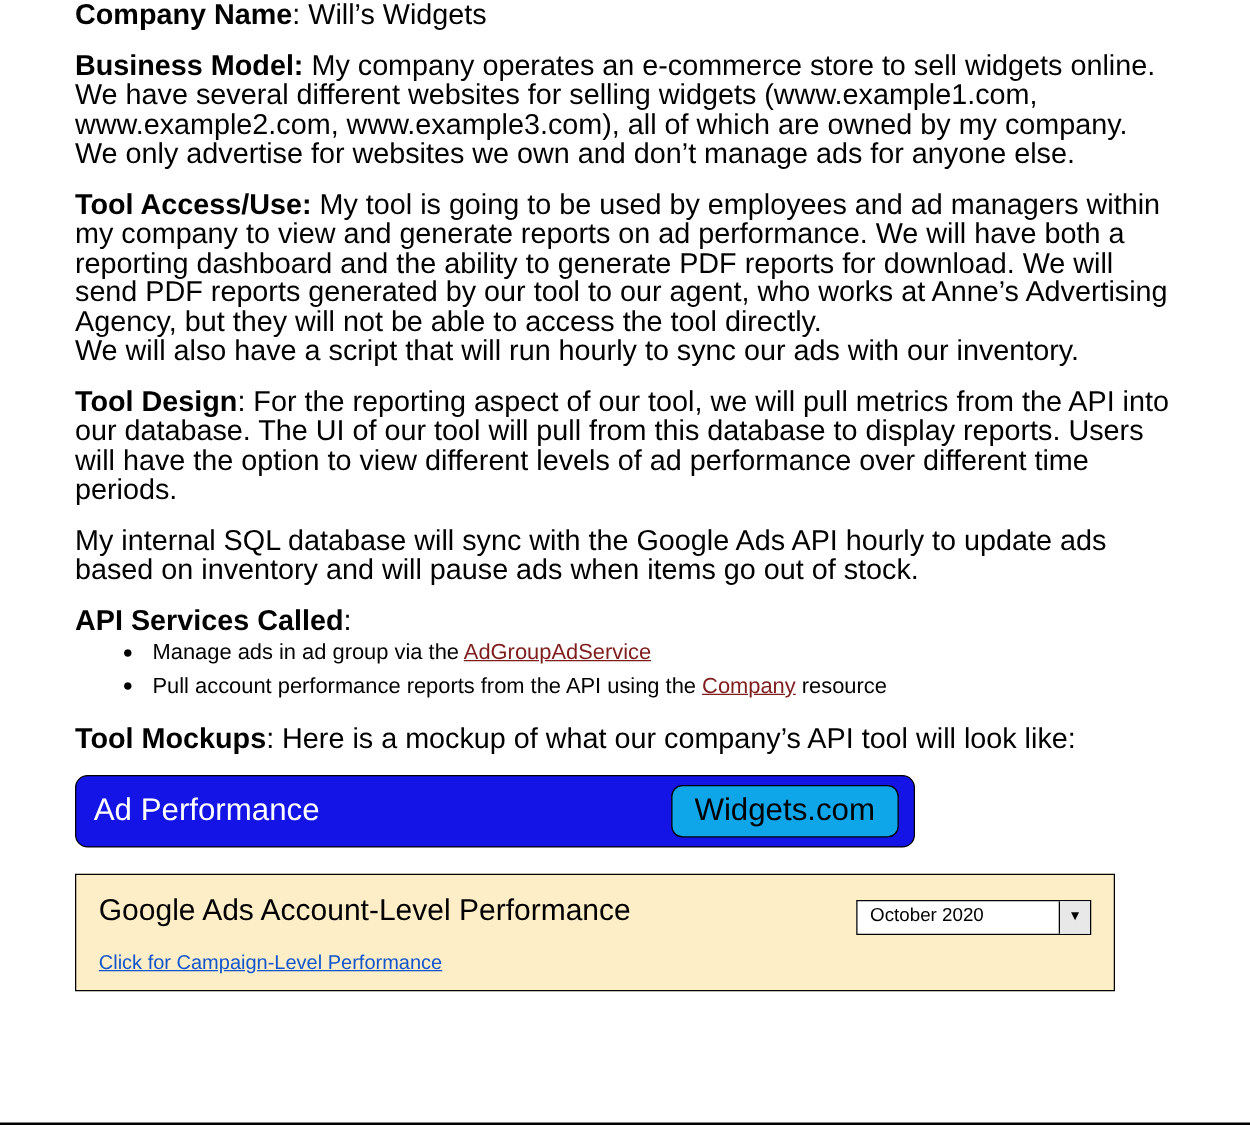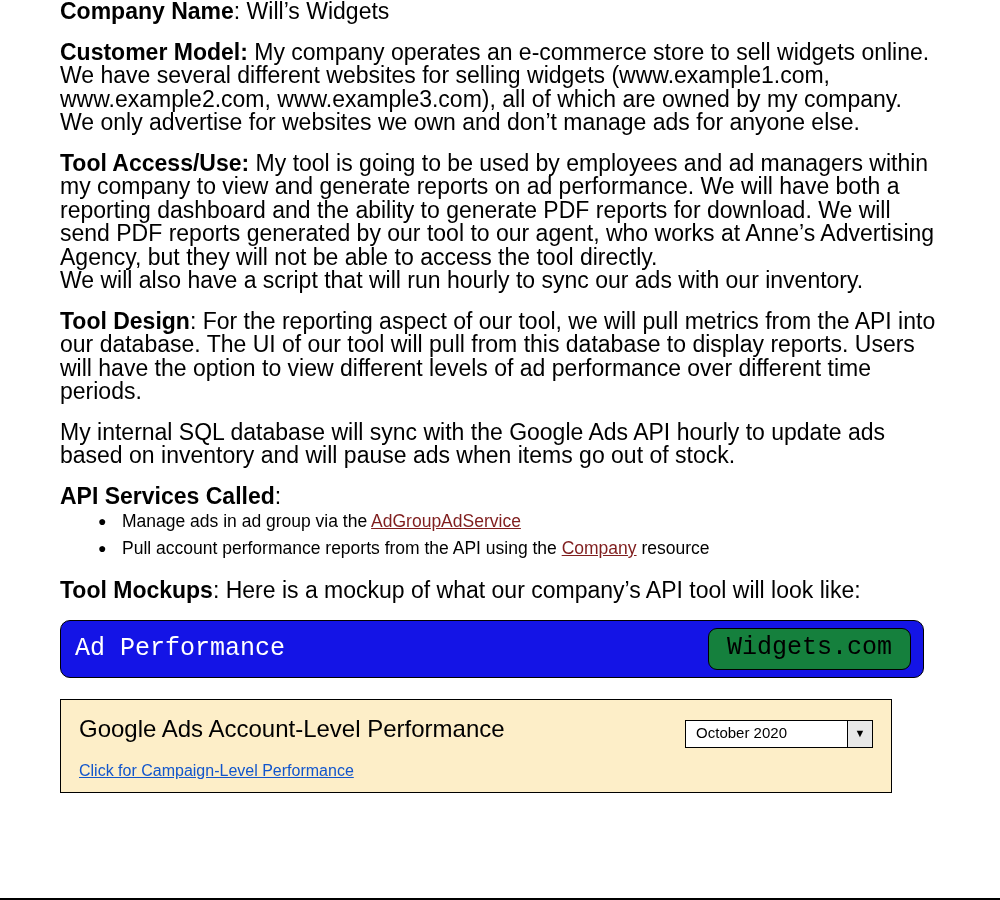--- a/index.html
+++ b/index.html
@@ -57,39 +57,38 @@
   a.link {
     color: #7f1d1d;
     text-decoration: underline;
   }
 
   
   .mockup {
     margin-top: 12px;
   }
   .banner {
-    width: 864px;
+    width: 672px;
     height: 58px;
     background: #1414e6;
     border: 1px solid #000000;
     border-radius: 10px;
     box-sizing: border-box;
     display: flex;
     align-items: center;
     justify-content: space-between;
     padding: 0 12px 0 14px;
-    font-family: Liberation Mono, monospace;
   }
   .banner-title {
     color: #ffffff;
     font-size: 25px;
     line-height: 25px;
   }
   .banner-site {
-    background: #15803d;
+    background: #0ea5e9;
     border: 1px solid #000000;
     border-radius: 9px;
     padding: 5px 18px 7px 18px;
     font-size: 25px;
     line-height: 28px;
     color: #000000;
   }
   .panel {
     width: 832px;
     margin-top: 21px;
@@ -175,21 +174,21 @@
 </head>
 <body>
 
 <div class="page">
 
   <p class="block first">
     <span class="lbl">Company Name</span><span>: </span><span>Will’s Widgets</span>
   </p>
 
   <p class="block">
-    <span class="lbl">Customer Model:</span><span> My company operates an e-commerce store to sell widgets online. We have several different websites for selling widgets (www.example1.com, www.example2.com, www.example3.com), all of which are owned by my company. We only advertise for websites we own and don’t manage ads for anyone else.</span>
+    <span class="lbl">Business Model:</span><span> My company operates an e-commerce store to sell widgets online. We have several different websites for selling widgets (www.example1.com, www.example2.com, www.example3.com), all of which are owned by my company. We only advertise for websites we own and don’t manage ads for anyone else.</span>
   </p>
 
   <p class="block tight">
     <span class="lbl">Tool Access/Use:</span><span> My tool is going to be used by employees and ad managers within my company to view and generate reports on ad performance. We will have both a reporting dashboard and the ability to generate PDF reports for download. We will send PDF reports generated by our tool to our agent, who works at Anne’s Advertising Agency, but they will not be able to access the tool directly.</span>
   </p>
   <p class="block">We will also have a script that will run hourly to sync our ads with our inventory.</p>
 
   <p class="block">
     <span class="lbl">Tool Design</span><span>: For the reporting aspect of our tool, we will pull metrics from the API into our database. The UI of our tool will pull from this database to display reports. Users will have the option to view different levels of ad performance over different time periods.</span>
   </p>

